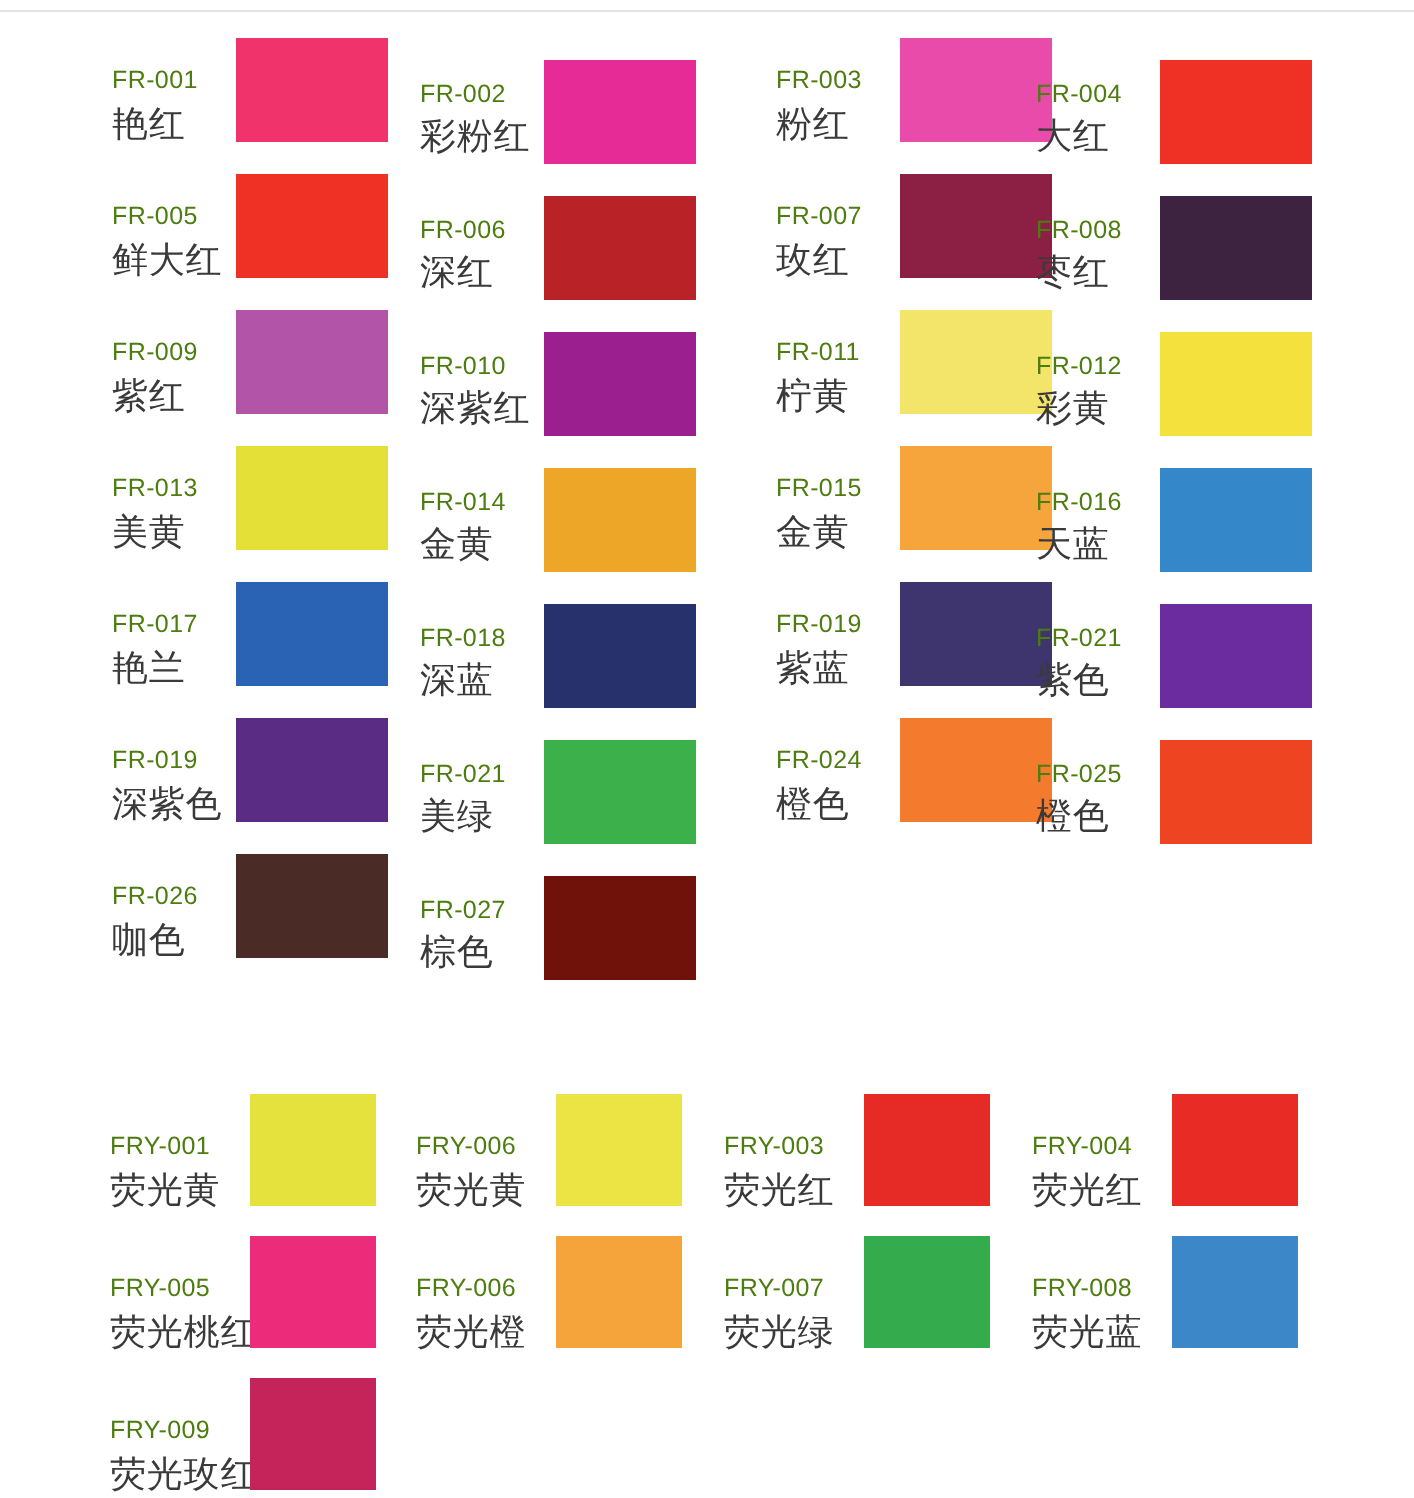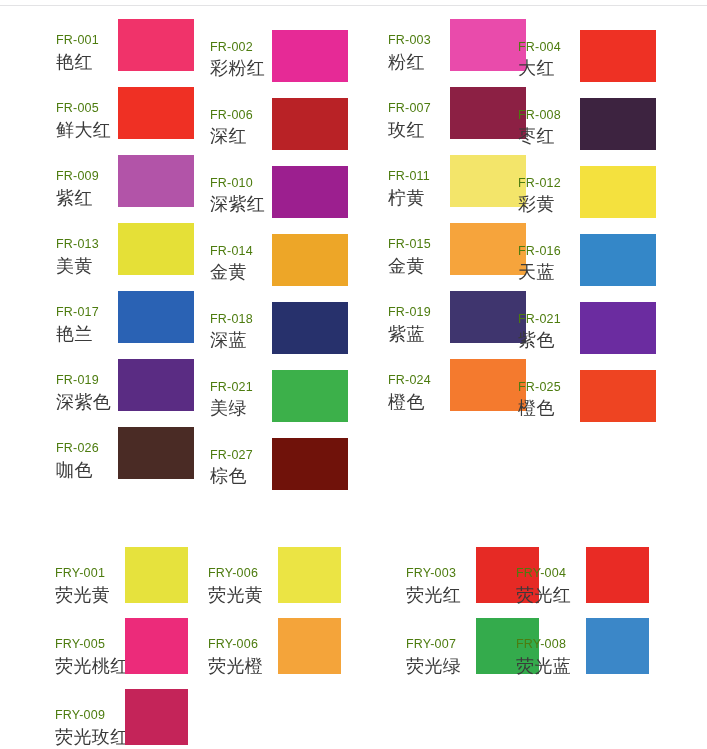--- a/index.html
+++ b/index.html
@@ -84,21 +84,21 @@
   #section-fr .col-0 { left: 56px; }
   #section-fr .col-1 { left: 210px; align-items: flex-end; }
   #section-fr .col-2 { left: 364px; margin-left: 24px; }
   #section-fr .col-3 { left: 518px; align-items: flex-end; }
 
   
   #section-fry .label-block { width: 70px; padding-top: 20px; }
   #section-fry .chip { width: 63px; height: 56px; margin-top: 2px; }
   #section-fry .col-0 { left: 55px; }
   #section-fry .col-1 { left: 208px; }
-  #section-fry .col-2 { left: 362px; margin-left: 44px; }
+  #section-fry .col-2 { left: 362px; }
   #section-fry .col-3 { left: 516px; justify-content: flex-end; }
 </style>
 </head>
 <body>
 
 <div class="page">
 
   <div class="top-divider"></div>
 
   <div class="section" id="section-fr">

